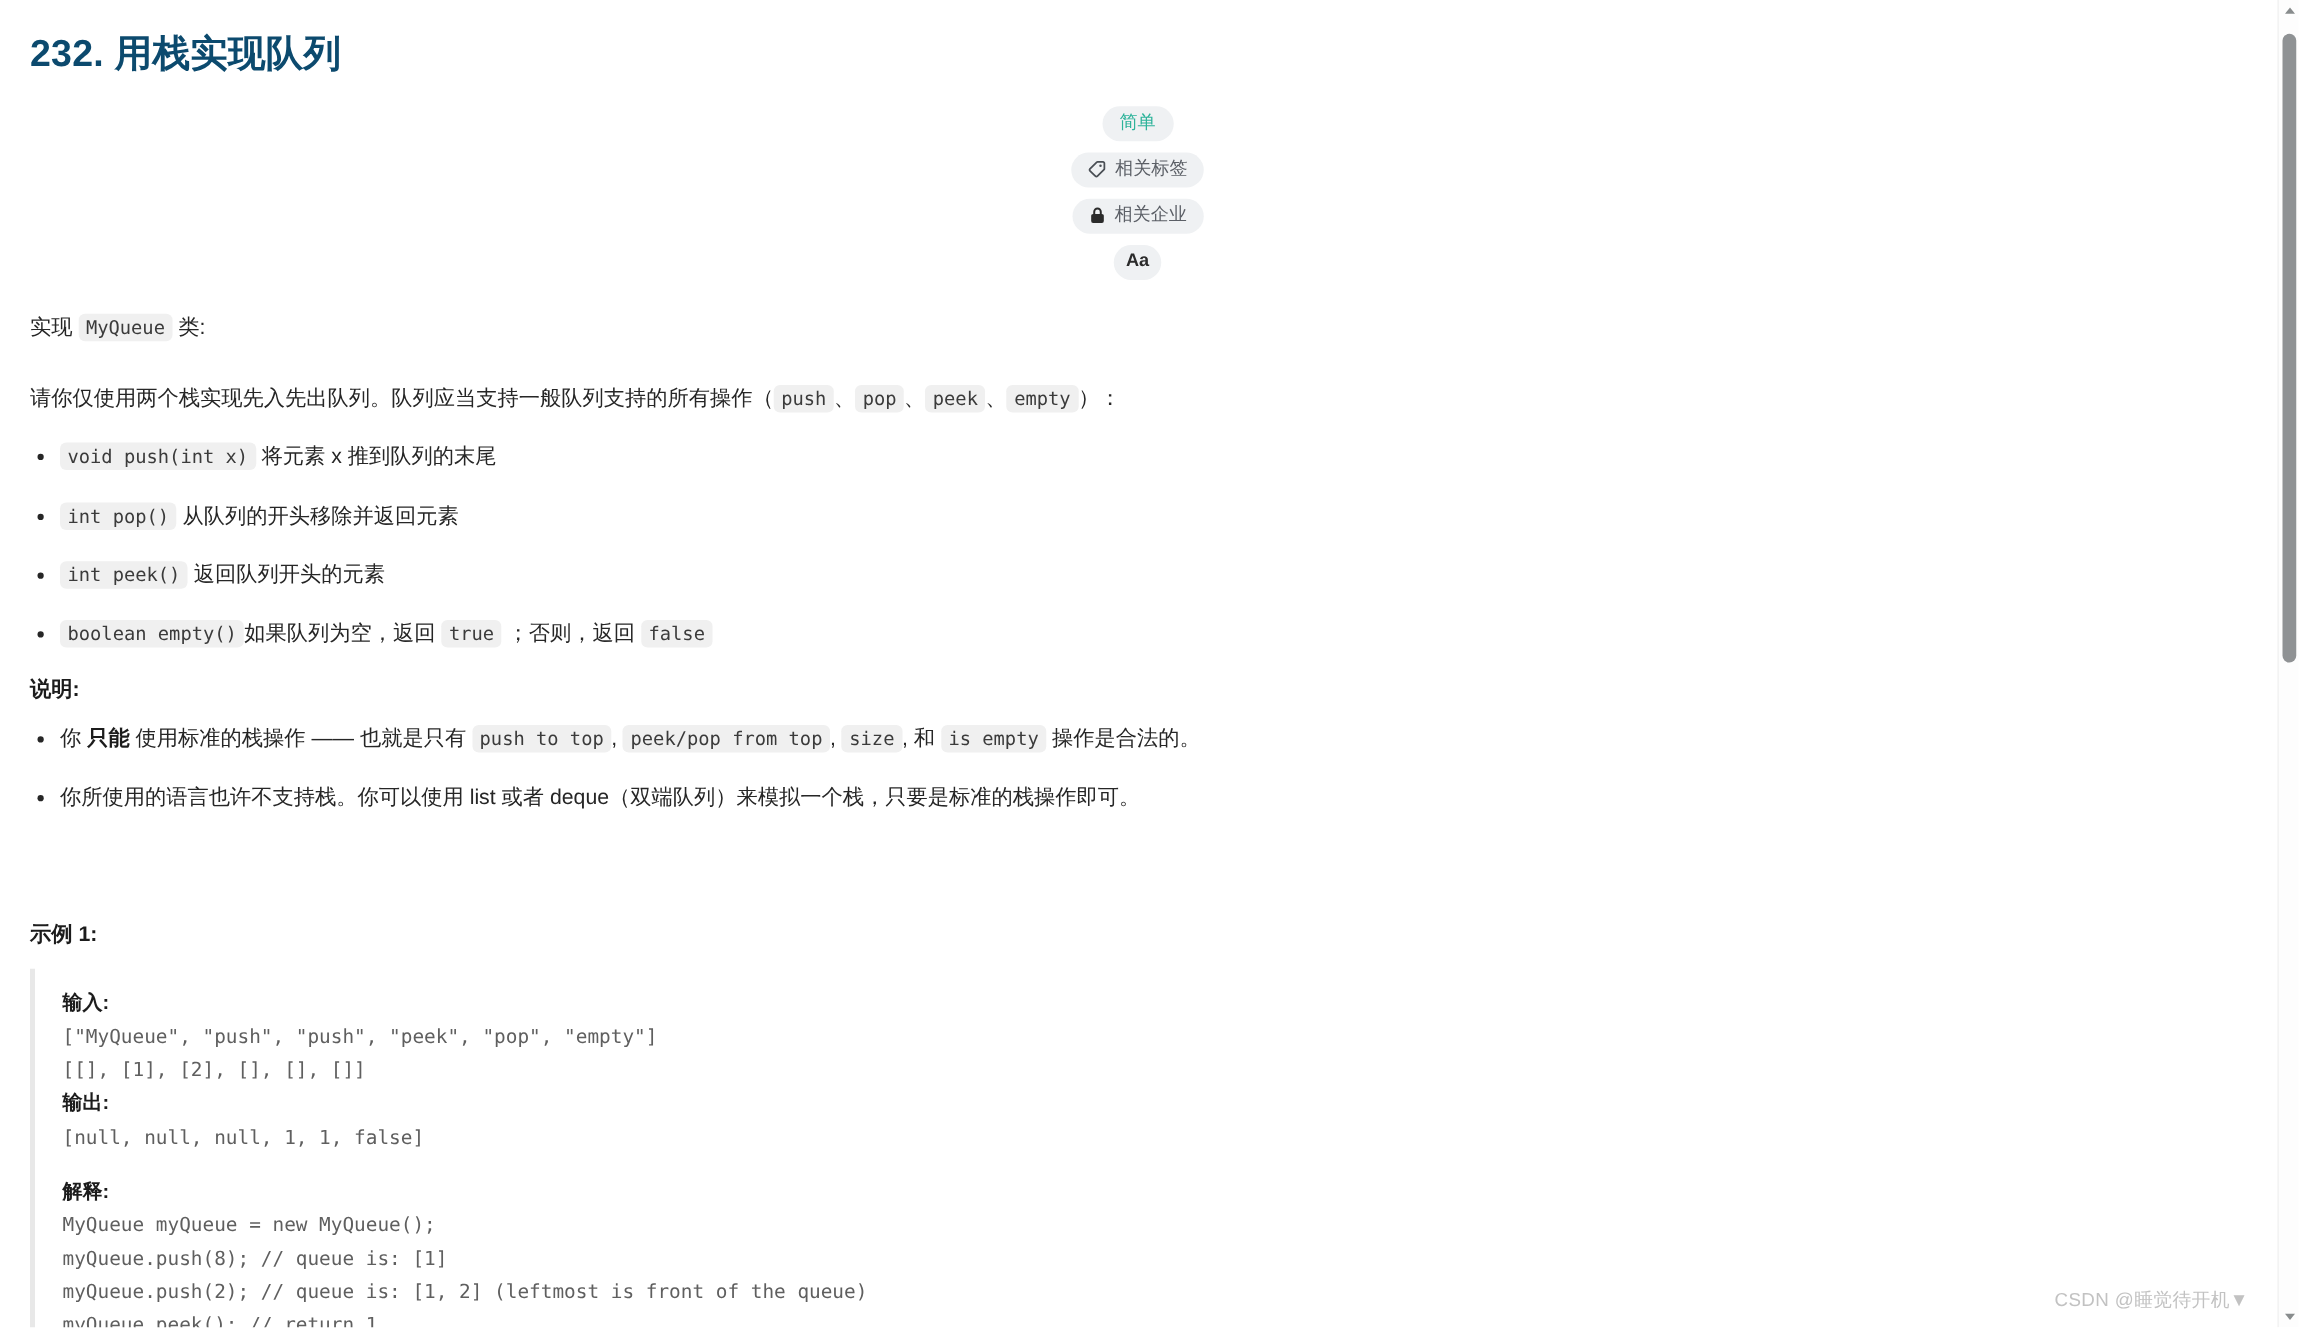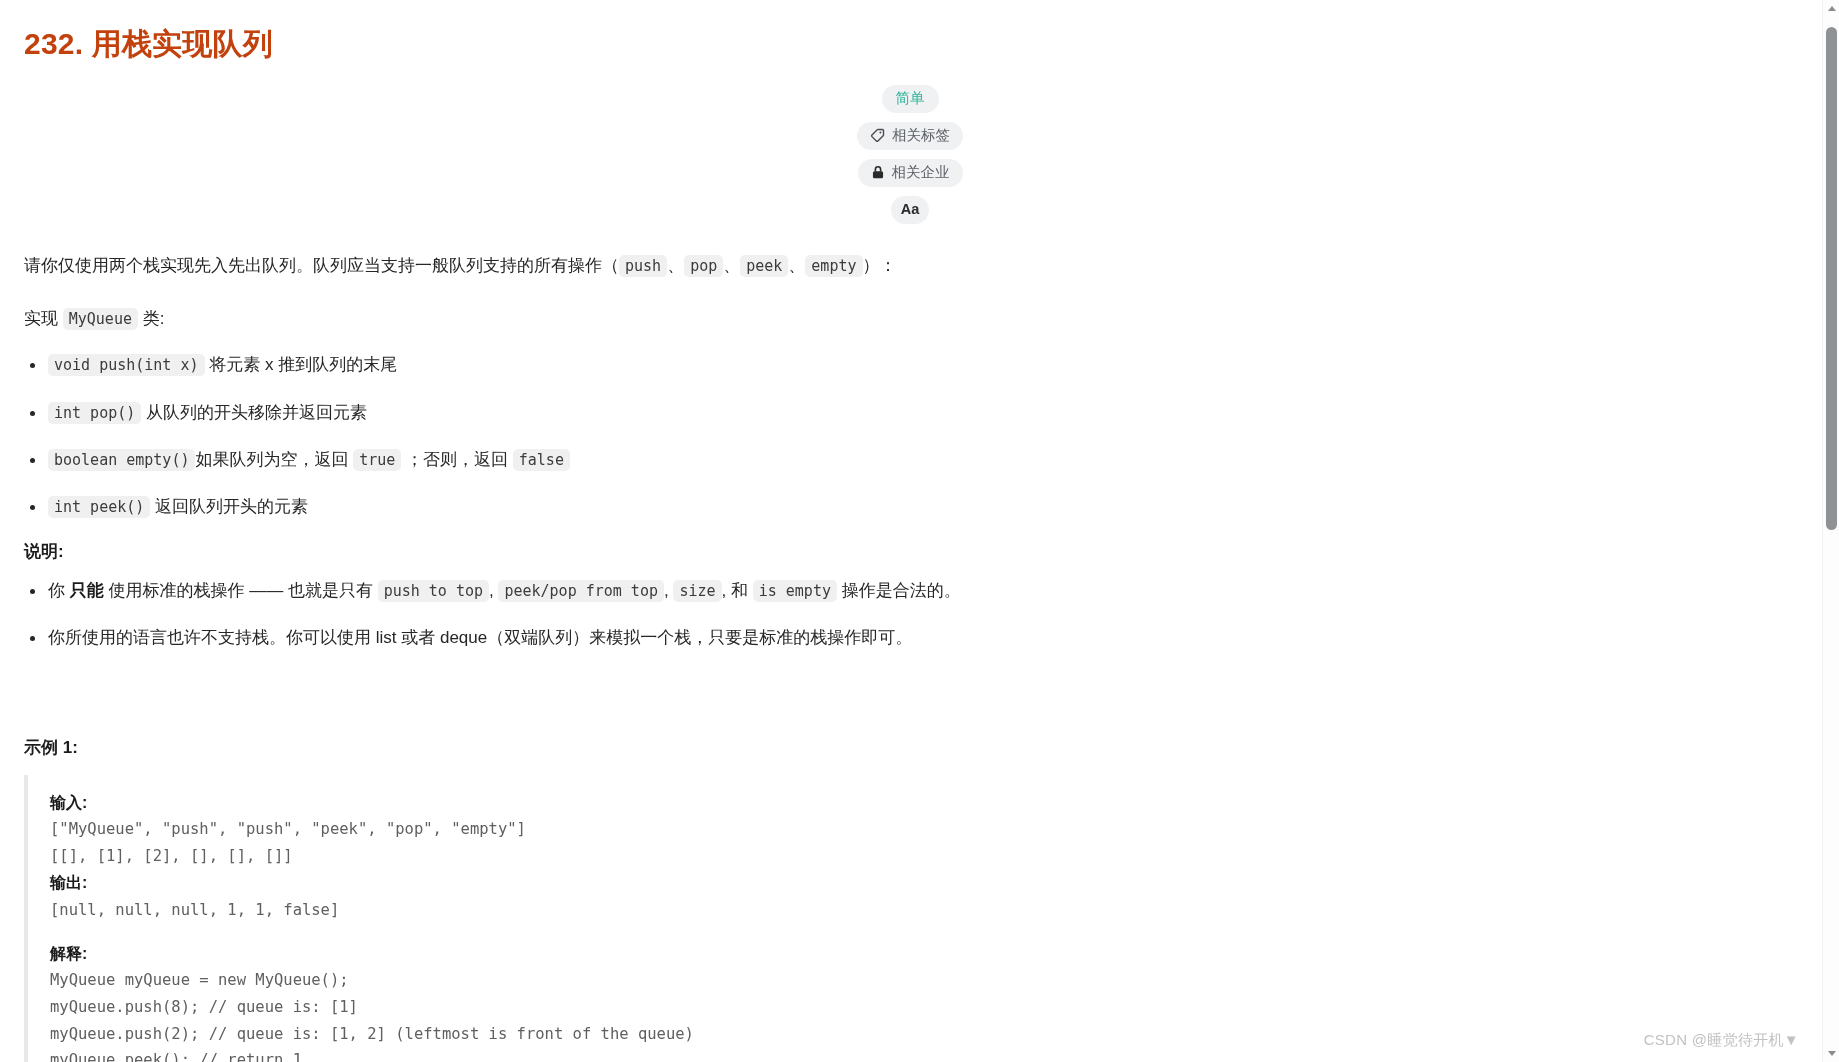--- a/index.html
+++ b/index.html
@@ -20,21 +20,21 @@
   #content {
     position: absolute;
     left: 0; top: 0;
     width: 1820px;
     padding: 18px 24px 0 24px;
     background: #ffffff;
   }
   .title {
     font-size: 30px;
     font-weight: 700;
-    color: #c2410c;
+    color: #0c4a6e;
     letter-spacing: .2px;
     margin: 6px 0 0 0;
     line-height: 1.35;
   }
   
   .badges {
     display: flex;
     align-items: center;
     gap: 9px;
     margin-top: 20px;
@@ -204,43 +204,43 @@
           </svg>
         </span>
         <span class="lbl">相关企业</span>
       </div>
 
       <div class="badge icon-only">
         <span class="lbl">Aa</span>
       </div>
     </div>
 
+    <p class="para tight">
+      <span>实现 </span><code class="inline">MyQueue</code><span> 类:</span>
+    </p>
+
     <p class="para">
       <span>请你仅使用两个栈实现先入先出队列。队列应当支持一般队列支持的所有操作（</span><code class="inline">push</code><span>、</span><code class="inline">pop</code><span>、</span><code class="inline">peek</code><span>、</span><code class="inline">empty</code><span>）：</span>
     </p>
 
-    <p class="para tight">
-      <span>实现 </span><code class="inline">MyQueue</code><span> 类:</span>
-    </p>
-
     <ul class="bullets">
       <li>
         <code class="inline">void push(int x)</code>
         <span>将元素 x 推到队列的末尾</span>
       </li>
       <li>
         <code class="inline">int pop()</code>
         <span>从队列的开头移除并返回元素</span>
       </li>
       <li>
-        <code class="inline">boolean empty()</code><span>如果队列为空，返回 </span><code class="inline">true</code><span> ；否则，返回 </span><code class="inline">false</code>
-      </li>
-      <li>
         <code class="inline">int peek()</code>
         <span>返回队列开头的元素</span>
+      </li>
+      <li>
+        <code class="inline">boolean empty()</code><span>如果队列为空，返回 </span><code class="inline">true</code><span> ；否则，返回 </span><code class="inline">false</code>
       </li>
     </ul>
 
     <div class="section-head">说明:</div>
 
     <ul class="bullets">
       <li><span>你 </span><b class="strong">只能</b><span> 使用标准的栈操作 —— 也就是只有 </span><code class="inline">push to top</code><span>, </span><code class="inline">peek/pop from top</code><span>, </span><code class="inline">size</code><span>, 和 </span><code class="inline">is empty</code><span> 操作是合法的。</span>
       </li>
       <li>
         <span>你所使用的语言也许不支持栈。你可以使用 list 或者 deque（双端队列）来模拟一个栈，只要是标准的栈操作即可。</span>

